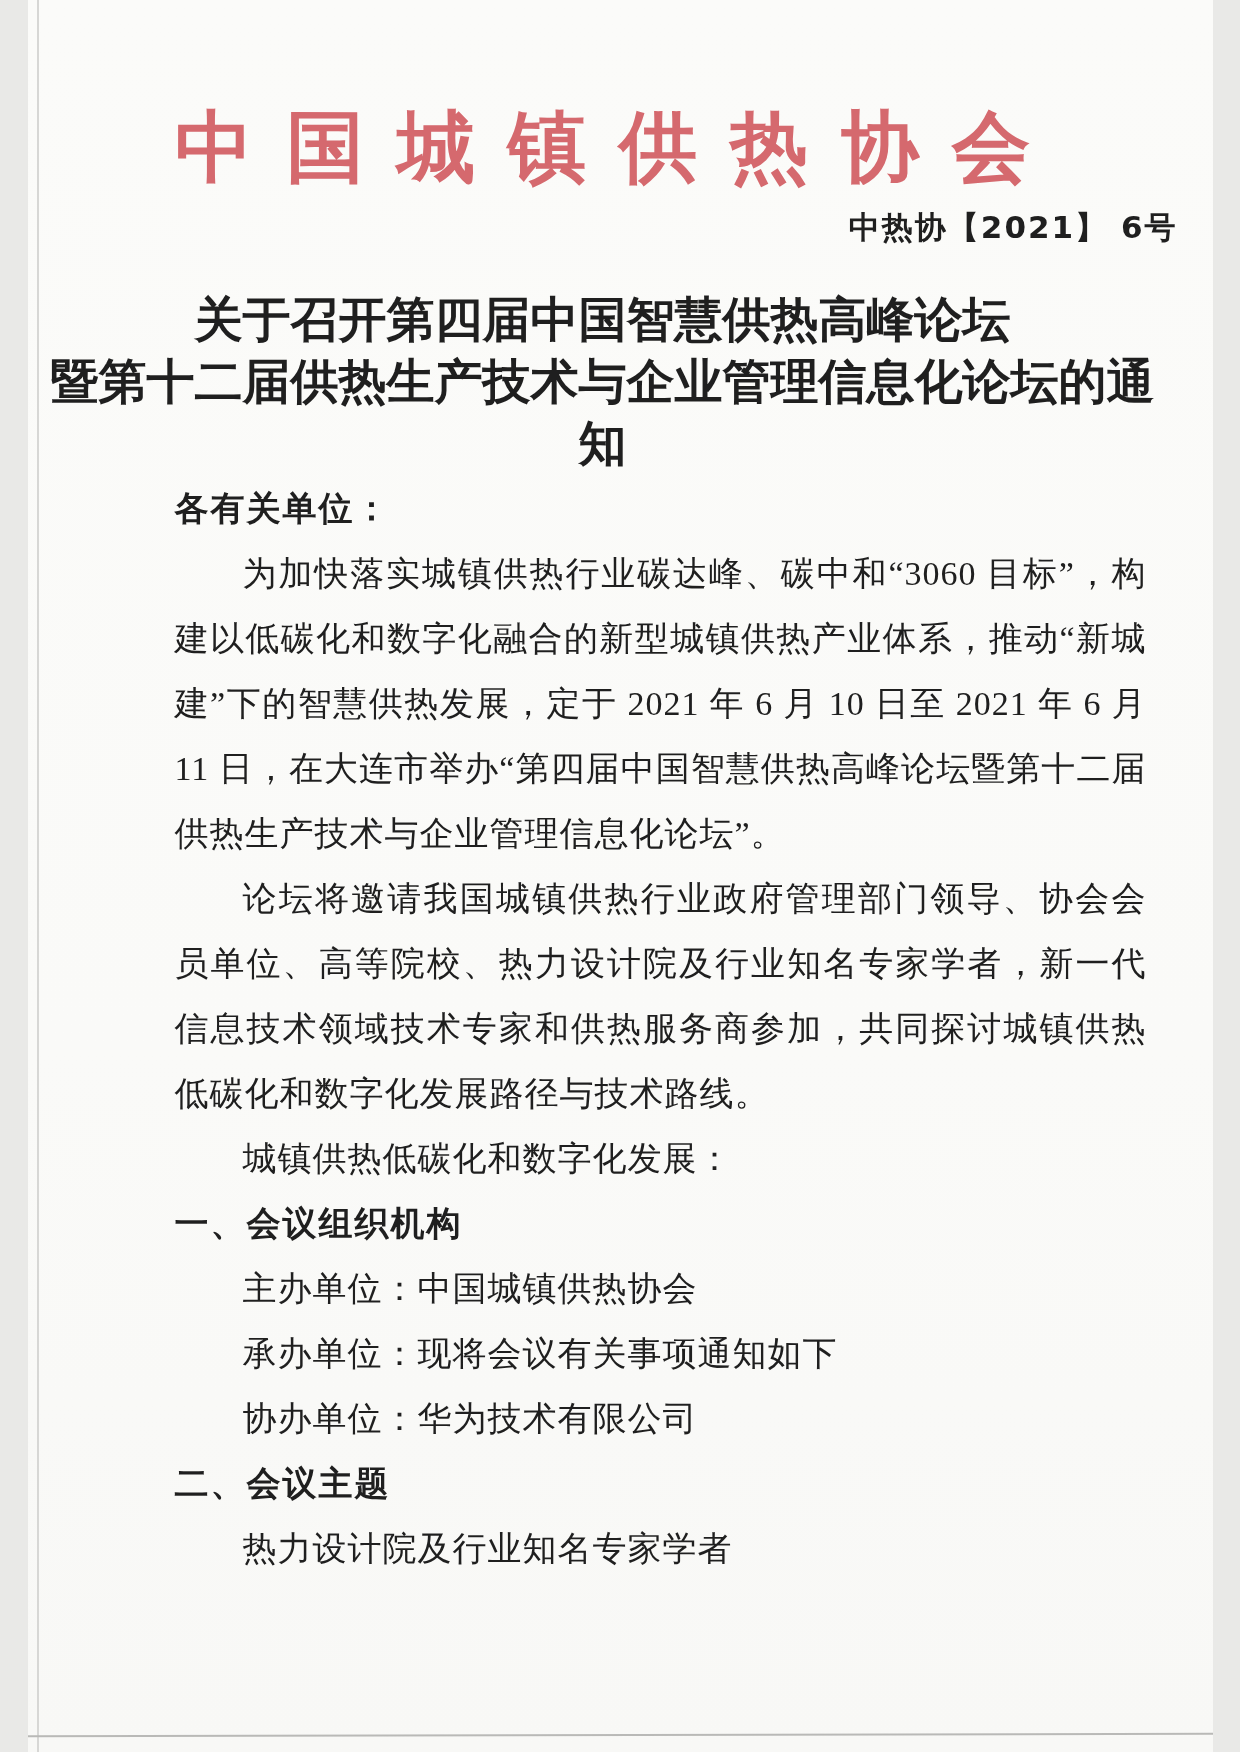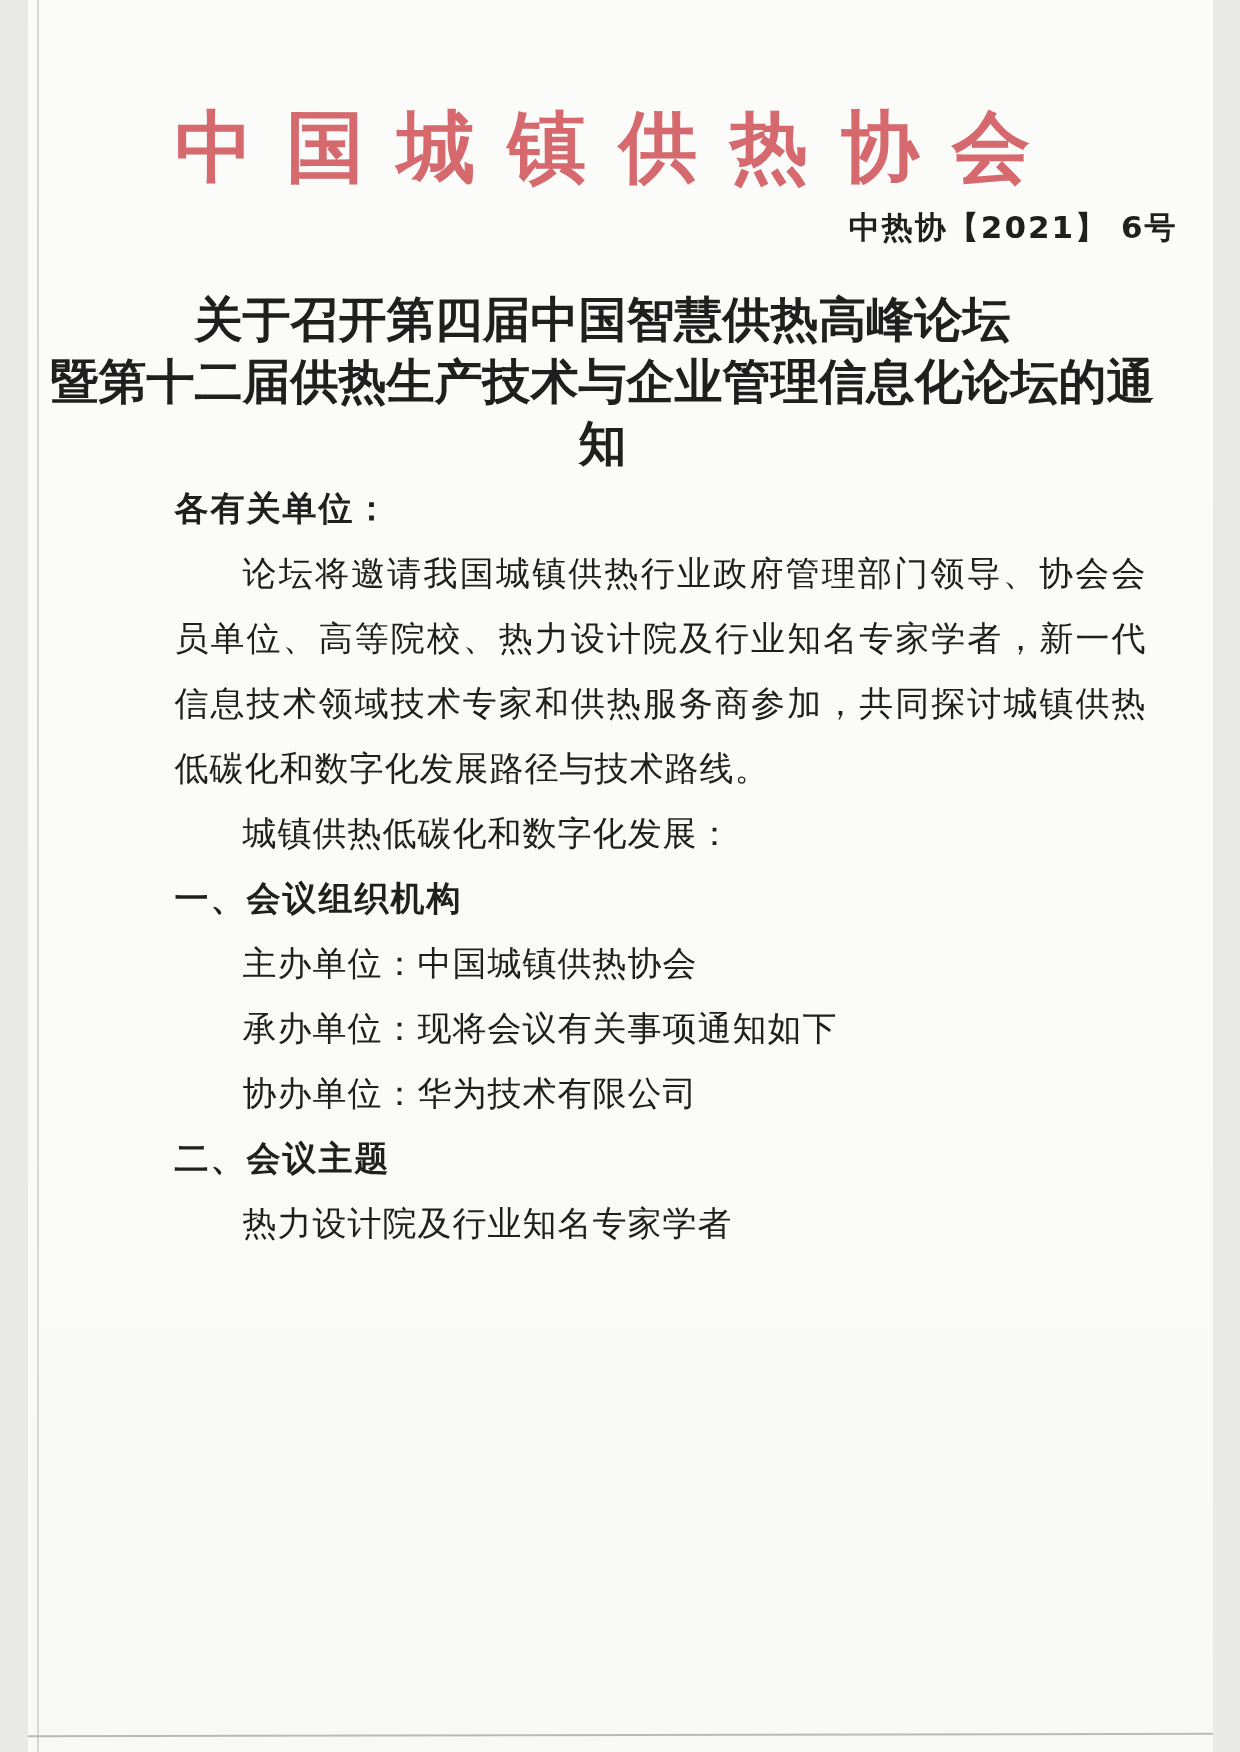--- a/index.html
+++ b/index.html
@@ -108,20 +108,21 @@
   <div class="doc-number">中热协【2021】 6号</div>
 
   <div class="doc-title">
     <div>关于召开第四届中国智慧供热高峰论坛</div>
     <div>暨第十二届供热生产技术与企业管理信息化论坛的通知</div>
   </div>
 
   <div class="body-col">
     <div class="salutation">各有关单位：</div>
 
+    <p class="para">为加快落实城镇供热行业碳达峰、碳中和“3060 目标”，构建以低碳化和数字化融合的新型城镇供热产业体系，推动“新城建”下的智慧供热发展，定于 2021 年 6 月 10 日至 2021 年 6 月 11 日，在大连市举办“第四届中国智慧供热高峰论坛暨第十二届供热生产技术与企业管理信息化论坛”。</p>
 
     <p class="para">论坛将邀请我国城镇供热行业政府管理部门领导、协会会员单位、高等院校、热力设计院及行业知名专家学者，新一代信息技术领域技术专家和供热服务商参加，共同探讨城镇供热低碳化和数字化发展路径与技术路线。</p>
 
     <p class="para">城镇供热低碳化和数字化发展：</p>
 
     <div class="section-heading">一、会议组织机构</div>
 
     <div class="section-item">主办单位：中国城镇供热协会</div>
 
     <div class="section-item">承办单位：现将会议有关事项通知如下</div>

